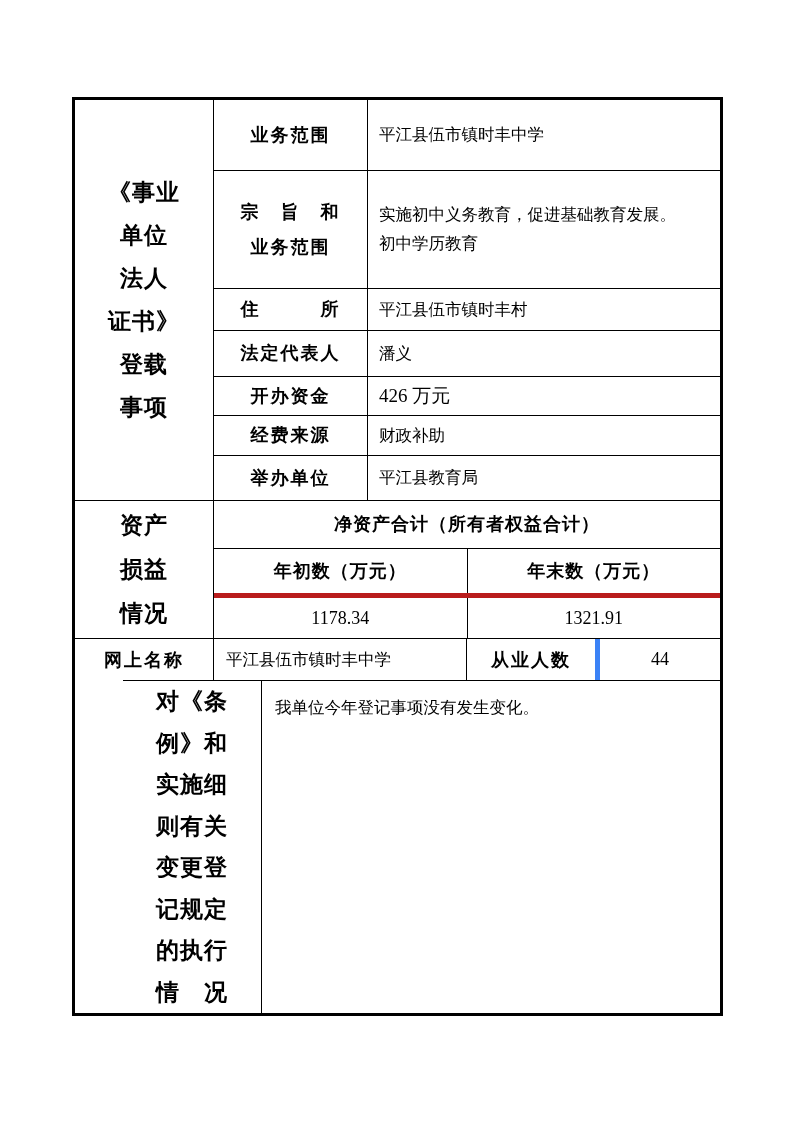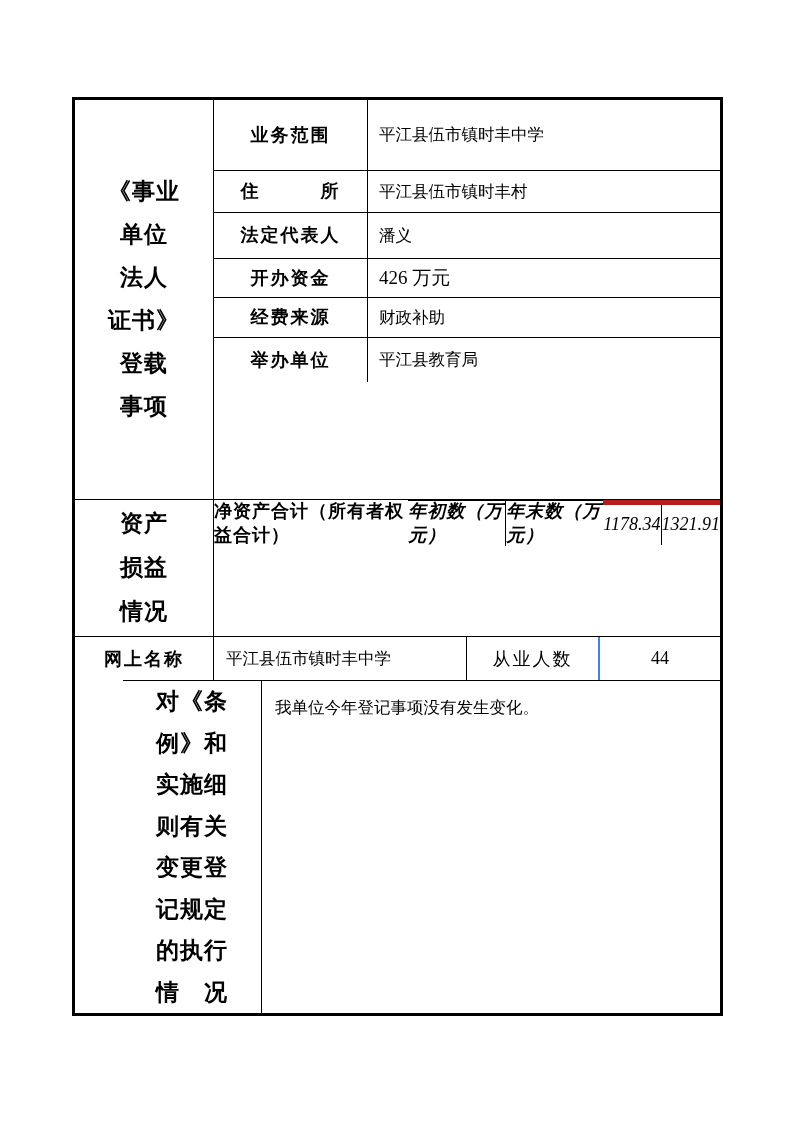--- a/index.html
+++ b/index.html
@@ -79,40 +79,39 @@
     align-items: center;
     padding: 0 8px 0 11px;
     font-size: 16.5px;
     box-sizing: border-box;
   }
   .value-cell.pre { white-space: pre-line; line-height: 1.75; }
   .value-cell.big { font-size: 19px; }
 
   
   .sec2 { height: 138px; }
-  .sec2-right { flex: 1; display: flex; flex-direction: row; }
+  .sec2-right { flex: 1; display: flex; flex-direction: column; }
   .sec2-header {
     height: 47px;
     display: flex;
     align-items: center;
     justify-content: center;
     font-weight: bold;
     font-size: 18px;
     box-sizing: border-box;
     letter-spacing: 1px;
   }
   .sec2-subrow { height: 46px; border-top: 1px solid #000000; display: flex; box-sizing: border-box; }
   .sec2-valrow { height: 45px; border-top: 5px solid #b91c1c; display: flex; box-sizing: border-box; }
   .half-cell {
     flex: 1;
     display: flex;
     align-items: center;
     justify-content: center;
     box-sizing: border-box;
-    font-style: italic;
   }
   .half-cell.first { border-right: 1px solid #000000; }
   .sub-label { font-weight: bold; font-size: 18px; letter-spacing: 1px; }
   .num-val { font-size: 18px; }
 
   
   .sec3 { height: 44px; }
   .sec3 .c1 {
     flex: 0 0 139px; width: 139px;
     border-right: 1px solid #000000; box-sizing: border-box;
@@ -120,23 +119,23 @@
     font-weight: bold; font-size: 18px; letter-spacing: 2px;
   }
   .sec3 .c2 {
     flex: 0 0 253px; width: 253px;
     border-right: 1px solid #000000; box-sizing: border-box;
     display: flex; align-items: center;
     padding-left: 12px; font-size: 16.5px;
   }
   .sec3 .c3 {
     flex: 0 0 133px; width: 133px;
-    border-right: 2px solid #3b82f6; box-sizing: border-box;
+    border-right: 5px solid #3b82f6; box-sizing: border-box;
     display: flex; align-items: center; justify-content: center;
-    font-weight: normal; font-size: 18px; letter-spacing: 2px;
+    font-weight: bold; font-size: 18px; letter-spacing: 2px;
   }
   .sec3 .c4 {
     flex: 1;
     display: flex; align-items: center; justify-content: center;
     font-size: 18px;
   }
 
   
   .sec4 { flex: 1; margin-left: 48px; }
   .sec4-content {
@@ -159,20 +158,28 @@
         <div class="vline">单位</div>
         <div class="vline">法人</div>
         <div class="vline">证书》</div>
         <div class="vline">登载</div>
         <div class="vline">事项</div>
       </div>
       <div class="sec1-rows">
         <div class="row" style="height:70px">
           <div class="label-cell">业务范围</div>
           <div class="value-cell">平江县伍市镇时丰中学</div>
+        </div>
+        <div class="row" style="height:118px">
+          <div class="label-cell">
+            <span>宗　旨　和</span>
+            <span>业务范围</span>
+          </div>
+          <div class="value-cell pre">实施初中义务教育，促进基础教育发展。
+初中学历教育</div>
         </div>
         <div class="row" style="height:42px">
           <div class="label-cell">住　　　所</div>
           <div class="value-cell">平江县伍市镇时丰村</div>
         </div>
         <div class="row" style="height:46px">
           <div class="label-cell">法定代表人</div>
           <div class="value-cell">潘义</div>
         </div>
         <div class="row" style="height:39px">

